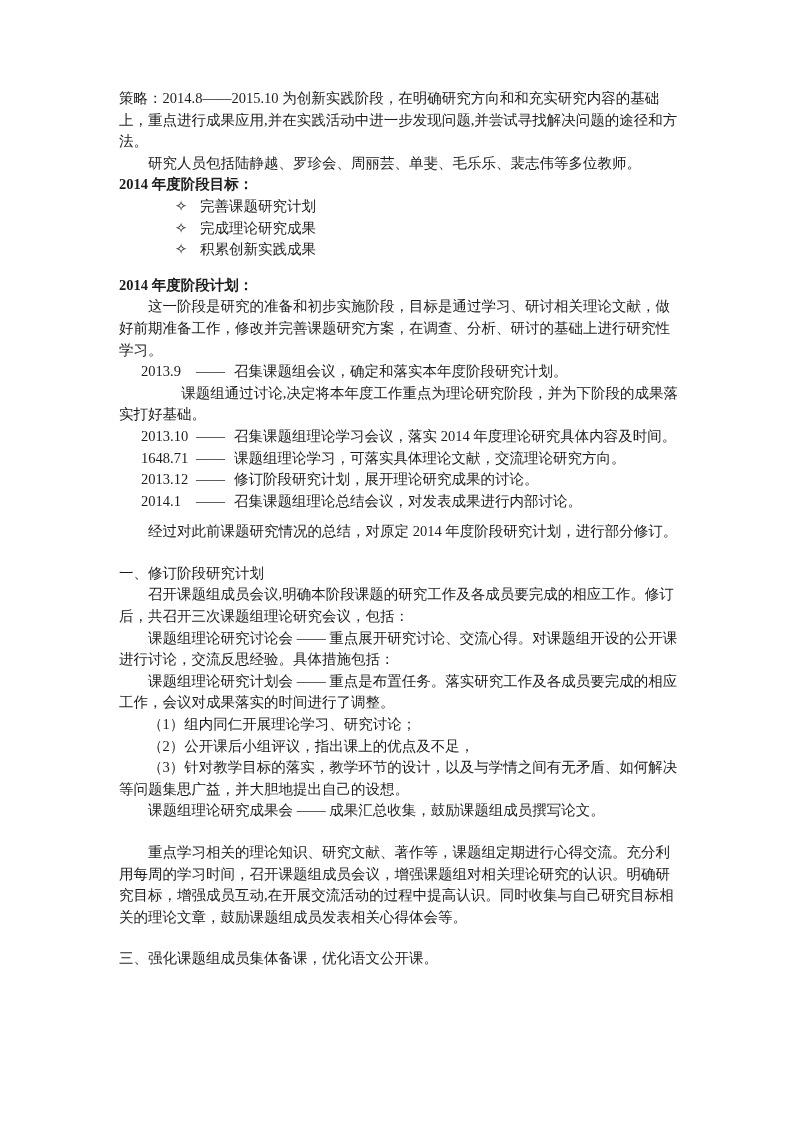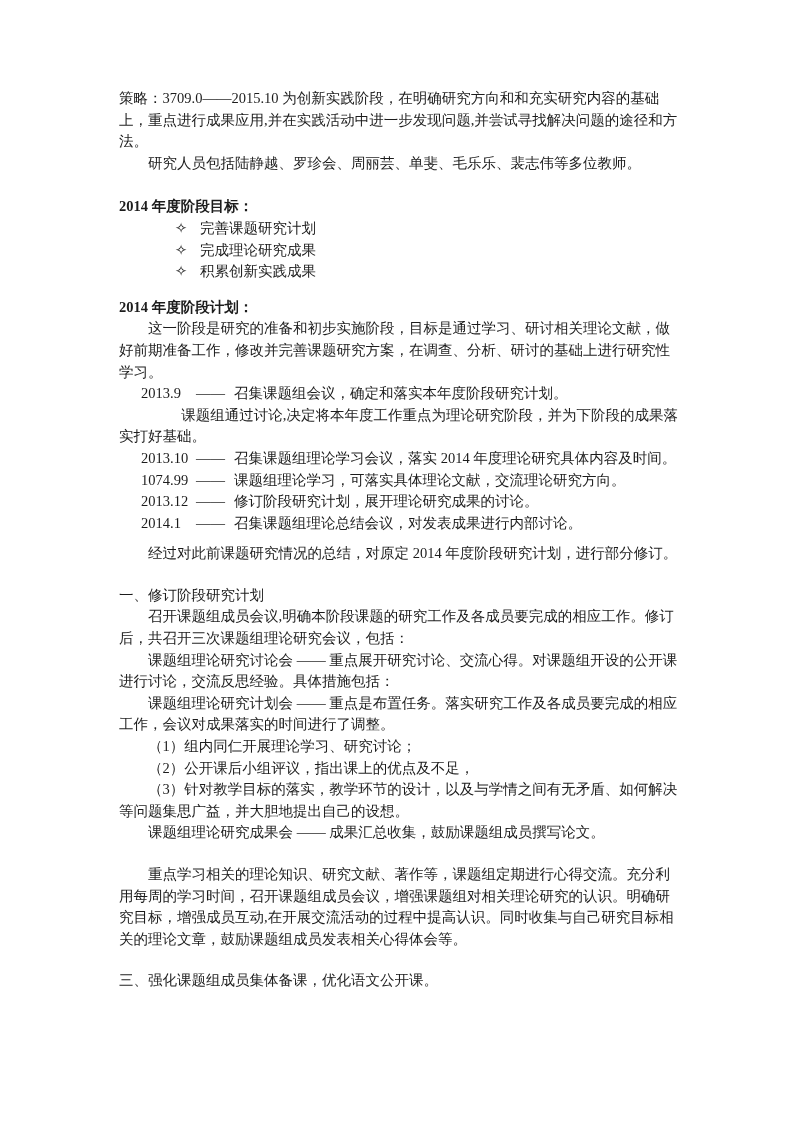--- a/index.html
+++ b/index.html
@@ -24,21 +24,21 @@
     margin: 0;
     text-indent: 2em;
   }
   p.no-indent {
     text-indent: 0;
   }
   .heading-bold {
     font-weight: bold;
     text-indent: 0;
   }
-  .h-goals { margin-top: 22px; }
+  .h-goals { }
   .h-plan  { margin-top: 14px; }
   .goal-item {
     position: relative;
     text-indent: 0;
     padding-left: 81px;
   }
   .goal-item .bullet {
     position: absolute;
     left: 56px;
     top: 0;
@@ -53,21 +53,21 @@
   .note-para { text-indent: 4.3em; }
   .revision-para { margin-top: 9px; }
   .section { margin-top: 20px; }
   .section-heading { text-indent: 0; }
 </style>
 </head>
 <body>
 
 <div class="page">
 
-  <p class="no-indent">策略：3709.0——2015.10 为创新实践阶段，在明确研究方向和和充实研究内容的基础上，重点进行成果应用,并在实践活动中进一步发现问题,并尝试寻找解决问题的途径和方法。</p>
+  <p class="no-indent">策略：2014.8——2015.10 为创新实践阶段，在明确研究方向和和充实研究内容的基础上，重点进行成果应用,并在实践活动中进一步发现问题,并尝试寻找解决问题的途径和方法。</p>
   <p>研究人员包括陆静越、罗珍会、周丽芸、单斐、毛乐乐、裴志伟等多位教师。</p>
 
   <p class="heading-bold h-goals">2014 年度阶段目标：</p>
 
   <div>
     <p class="goal-item">
       <span class="bullet">✧</span>
       <span>完善课题研究计划</span>
     </p>
     <p class="goal-item">
@@ -87,21 +87,21 @@
   <p class="tl-row">
     <span class="date">2013.9</span><span class="dash">——</span><span>召集课题组会议，确定和落实本年度阶段研究计划。</span>
   </p>
 
   <p class="note-para">课题组通过讨论,决定将本年度工作重点为理论研究阶段，并为下阶段的成果落实打好基础。</p>
 
   <p class="tl-row">
     <span class="date">2013.10</span><span class="dash">——</span><span>召集课题组理论学习会议，落实 2014 年度理论研究具体内容及时间。</span>
   </p>
   <p class="tl-row">
-    <span class="date">1074.99</span><span class="dash">——</span><span>课题组理论学习，可落实具体理论文献，交流理论研究方向。</span>
+    <span class="date">1648.71</span><span class="dash">——</span><span>课题组理论学习，可落实具体理论文献，交流理论研究方向。</span>
   </p>
   <p class="tl-row">
     <span class="date">2013.12</span><span class="dash">——</span><span>修订阶段研究计划，展开理论研究成果的讨论。</span>
   </p>
   <p class="tl-row">
     <span class="date">2014.1</span><span class="dash">——</span><span>召集课题组理论总结会议，对发表成果进行内部讨论。</span>
   </p>
 
   <p class="revision-para">经过对此前课题研究情况的总结，对原定 2014 年度阶段研究计划，进行部分修订。</p>
 

